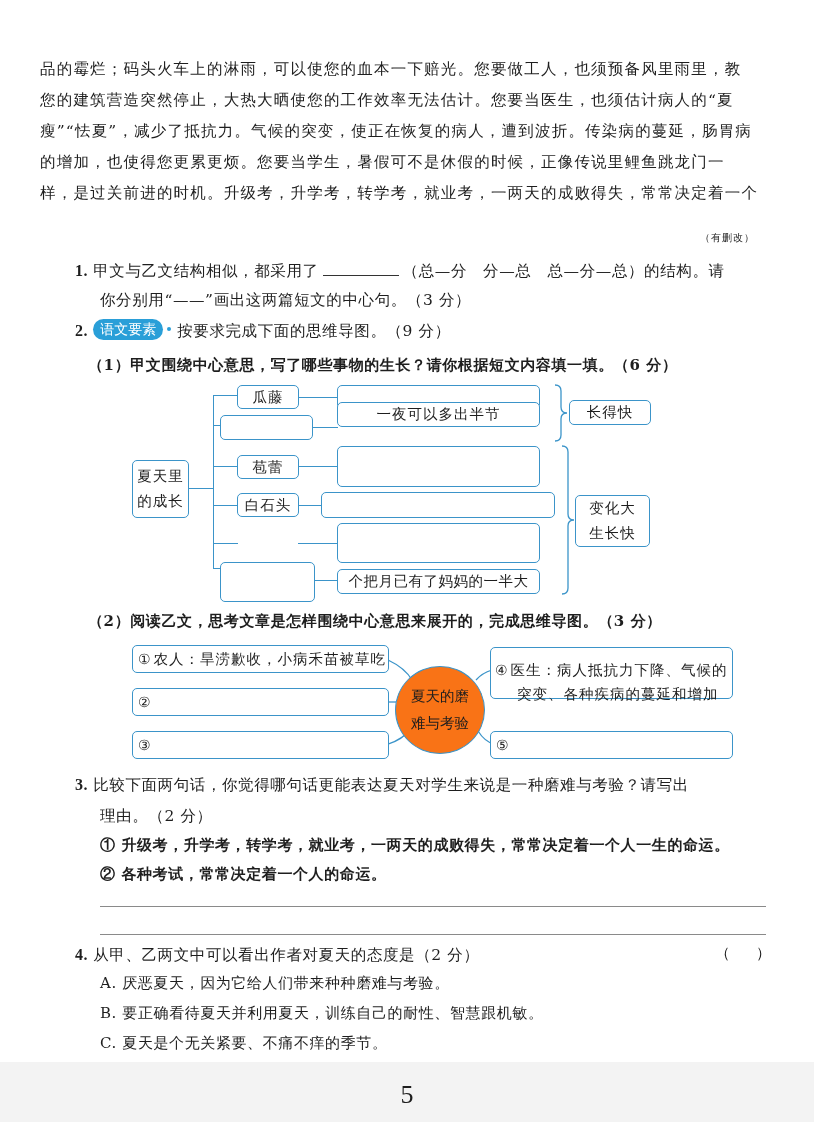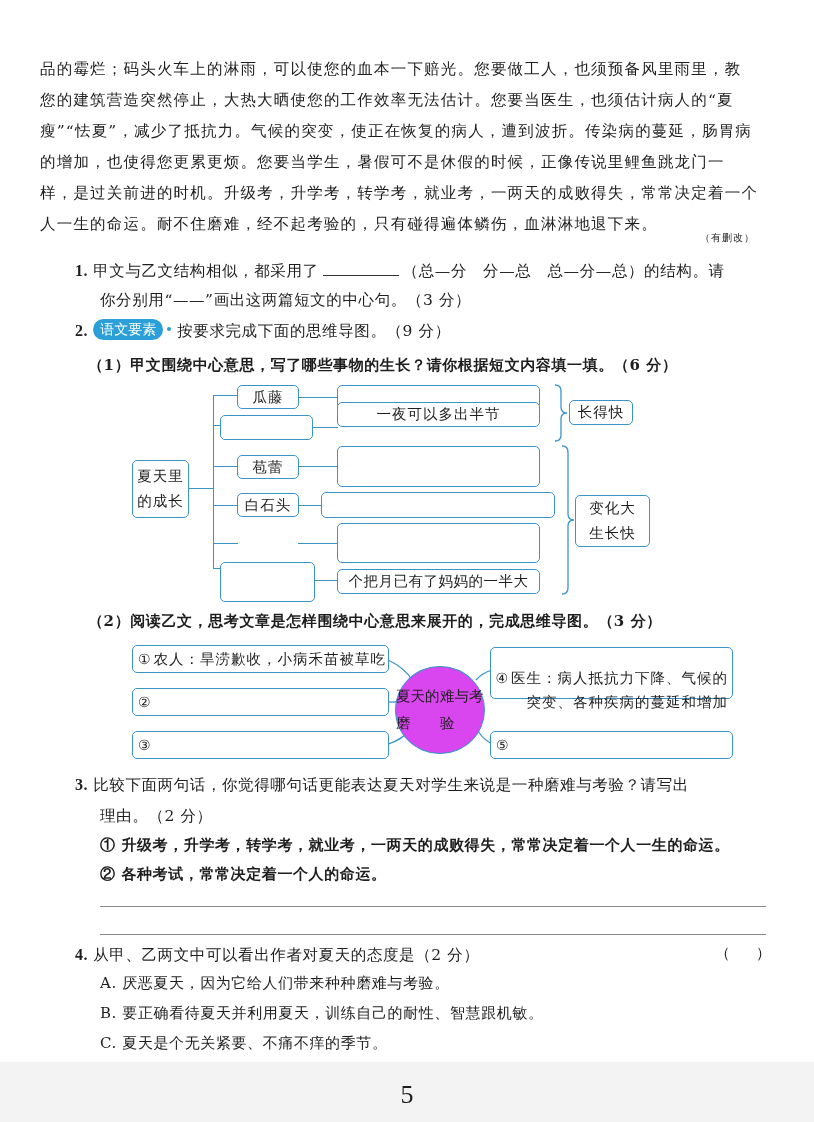--- a/index.html
+++ b/index.html
@@ -28,22 +28,22 @@
   .mm-line { position: absolute; background: #3b94c9; }
   .box {
     position: absolute; border: 1.3px solid #3b94c9; border-radius: 5px; background: #fff;
     font-size: 14.5px; display: flex; align-items: center; justify-content: center; box-sizing: border-box;
     letter-spacing: 1px;
   }
   .box.left { justify-content: flex-start; padding-left: 5px; }
   .box.multi { flex-direction: column; line-height: 25px; }
   .brace { position: absolute; }
   .ellipse {
-    position: absolute; border: 1.3px solid #3b94c9; border-radius: 50%; background: #d946ef;
-    display: flex; flex-direction: row; align-items: center; justify-content: center;
+    position: absolute; border: 1.3px solid #3b94c9; border-radius: 50%; background: #f97316;
+    display: flex; flex-direction: column; align-items: center; justify-content: center;
     font-size: 14.5px; line-height: 27px; box-sizing: border-box;
   }
   .circ { font-size: 14px; margin-right: 2px; }
 
   .answer-line { position: absolute; left: 100px; width: 666px; height: 1px; background: #8a8a8a; }
   .opt { position: absolute; left: 100px; font-size: 15px; letter-spacing: 0.6px; white-space: nowrap; }
   .paren { position: absolute; left: 715px; top: 944px; font-size: 15px; letter-spacing: 26px; }
   .page-num { position: absolute; left: 0; width: 814px; top: 1080px; text-align: center; font-size: 26px; font-family: "Liberation Serif", serif; }
   svg.conn { position: absolute; left: 0; top: 0; }
 </style>
@@ -51,21 +51,20 @@
 <body>
 
 <div class="page-bottom"></div>
 
 <div class="passage">
   <p>品的霉烂；码头火车上的淋雨，可以使您的血本一下赔光。您要做工人，也须预备风里雨里，教</p>
   <p>您的建筑营造突然停止，大热大晒使您的工作效率无法估计。您要当医生，也须估计病人的“夏</p>
   <p>瘦”“怯夏”，减少了抵抗力。气候的突变，使正在恢复的病人，遭到波折。传染病的蔓延，肠胃病</p>
   <p>的增加，也使得您更累更烦。您要当学生，暑假可不是休假的时候，正像传说里鲤鱼跳龙门一</p>
   <p>样，是过关前进的时机。升级考，升学考，转学考，就业考，一两天的成败得失，常常决定着一个</p>
-  <p>人一生的命运。耐不住磨难，经不起考验的，只有碰得遍体鳞伤，血淋淋地退下来。</p>
 </div>
 <div class="source-note">（有删改）</div>
 
 <div class="q" style="left:75px; top:256px;">
   <span class="qnum">1.</span><span>甲文与乙文结构相似，都采用了</span><span class="blank"></span><span>（总—分　分—总　总—分—总）的结构。请</span>
 </div>
 <div class="q" style="left:100px; top:285px;">你分别用“——”画出这两篇短文的中心句。（3 分）</div>
 
 <div class="q" style="left:75px; top:316px;">
   <span class="qnum">2.</span><span class="tag">语文要素</span><span>按要求完成下面的思维导图。（9 分）</span>
@@ -109,21 +108,21 @@
 
   <div class="box" style="left:237px; top:531px; width:62px; height:24px;margin-top:42px;">黄泥土</div>
   <div class="box" style="left:337px; top:523px; width:203px; height:40px;"></div>
 
   <div class="box" style="left:220px; top:562px; width:95px; height:40px;"></div>
   <div class="box" style="left:337px; top:569px; width:203px; height:25px; letter-spacing:0.5px;">个把月已有了妈妈的一半大</div>
 
   <svg class="brace" style="left:553px; top:384px;" width="16" height="58">
     <path d="M2 1 Q8 1 8 7 L8 23 Q8 29 14 29 Q8 29 8 35 L8 51 Q8 57 2 57" fill="none" stroke="#3b94c9" stroke-width="1.3"></path>
   </svg>
-  <div class="box" style="left:569px; top:400px; width:64px; height:25px;">长得快</div>
+  <div class="box" style="left:569px; top:400px; width:82px; height:25px;">长得快</div>
 
   <svg class="brace" style="left:560px; top:445px;" width="16" height="150">
     <path d="M2 1 Q8 1 8 7 L8 69 Q8 75 14 75 Q8 75 8 81 L8 143 Q8 149 2 149" fill="none" stroke="#3b94c9" stroke-width="1.3"></path>
   </svg>
   <div class="box multi" style="left:575px; top:495px; width:75px; height:52px;">
     <span>变化大</span>
     <span>生长快</span>
   </div>
 </div>
 
@@ -149,21 +148,21 @@
   <div class="box left" style="left:132px; top:731px; width:257px; height:28px;">
     <span class="circ">③</span>
       <span></span>
   </div>
 
   <div class="ellipse" style="left:395px; top:666px; width:90px; height:88px;">
     <span>夏天的磨</span>
     <span>难与考验</span>
   </div>
 
-  <div class="box" style="left:490px; top:647px; width:243px; height:52px; display:block; padding:18px 4px; line-height:24px;text-align:right;">
+  <div class="box" style="left:490px; top:647px; width:243px; height:52px; display:block; padding:10px 4px; line-height:24px;">
     <div><span class="circ">④</span><span>医生：病人抵抗力下降、气候的</span></div>
     <div style="padding-left:22px;">突变、各种疾病的蔓延和增加</div>
   </div>
   <div class="box left" style="left:490px; top:731px; width:243px; height:28px;">
     <span class="circ">⑤</span>
       <span></span>
   </div>
 </div>
 
 <div class="q" style="left:75px; top:770px;">

